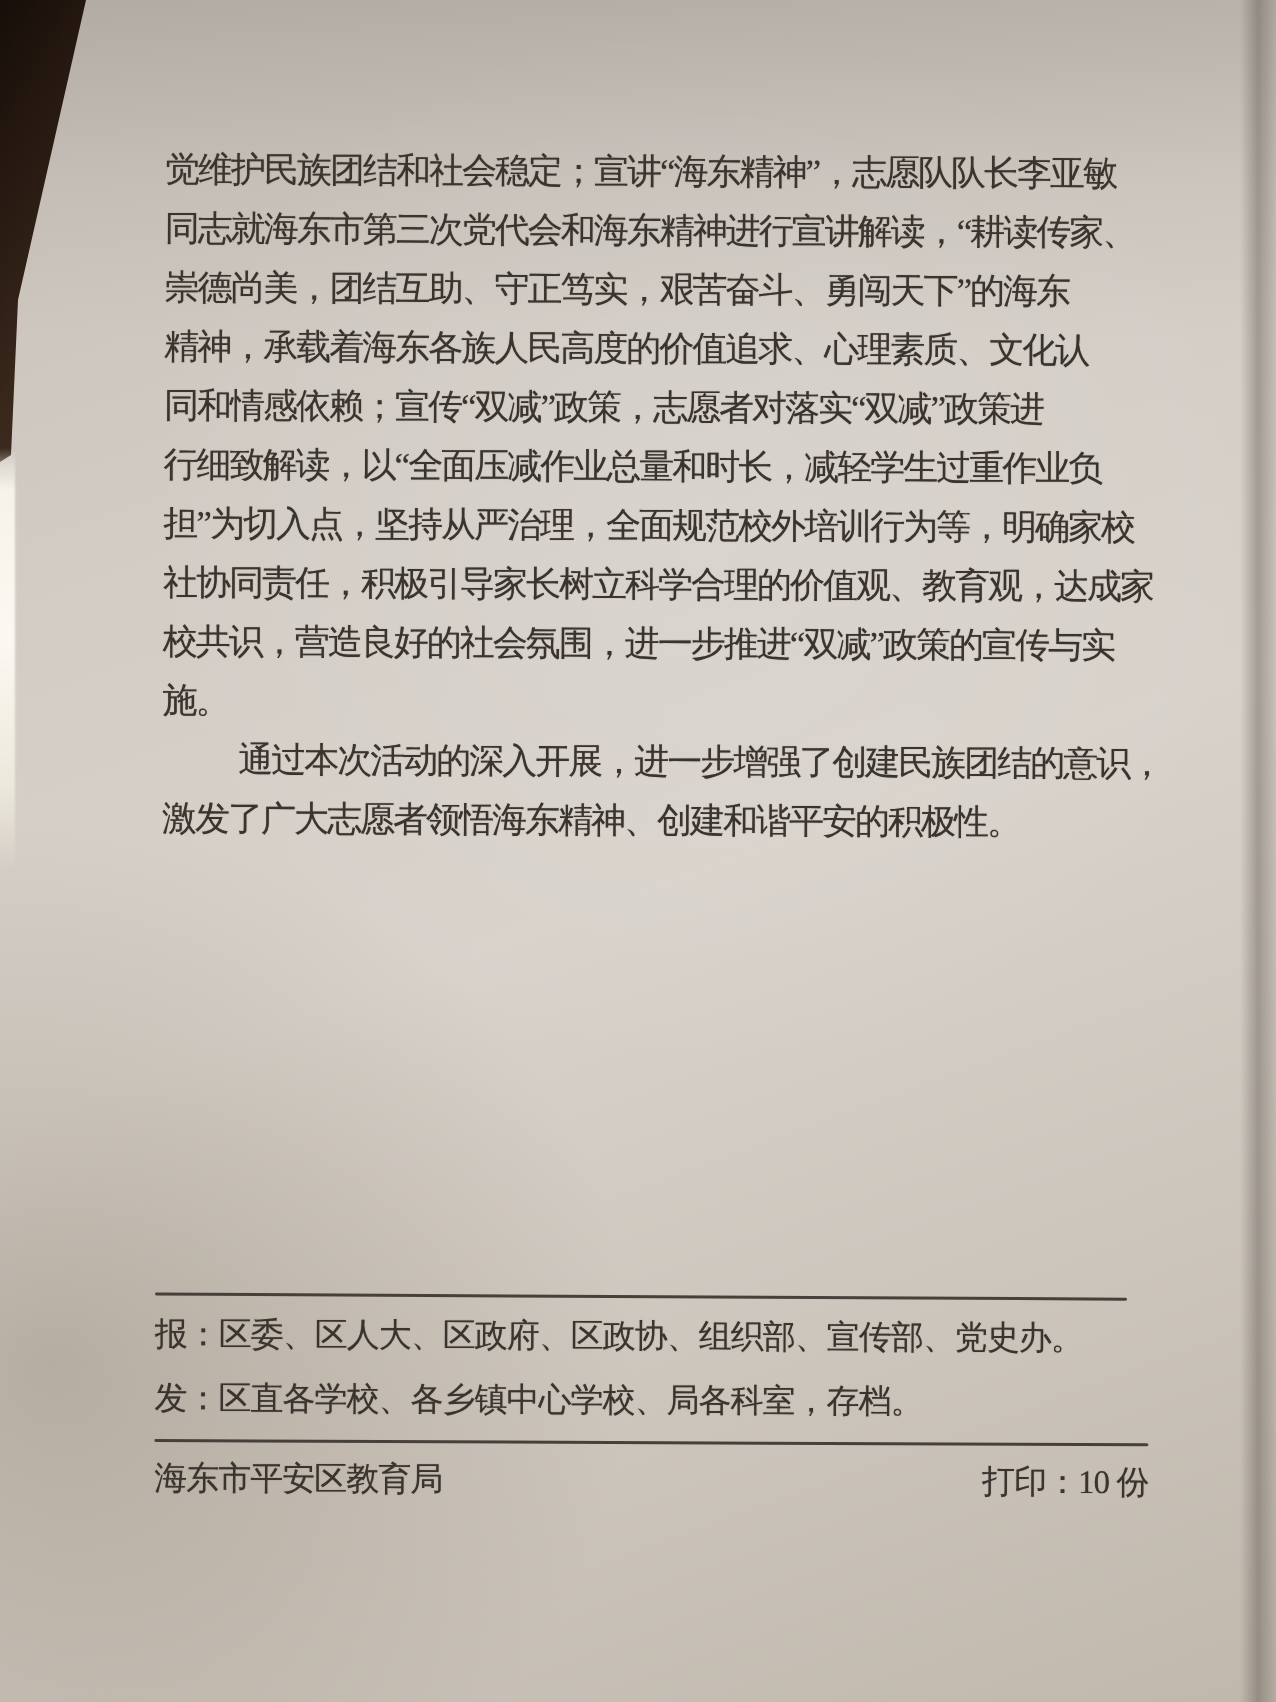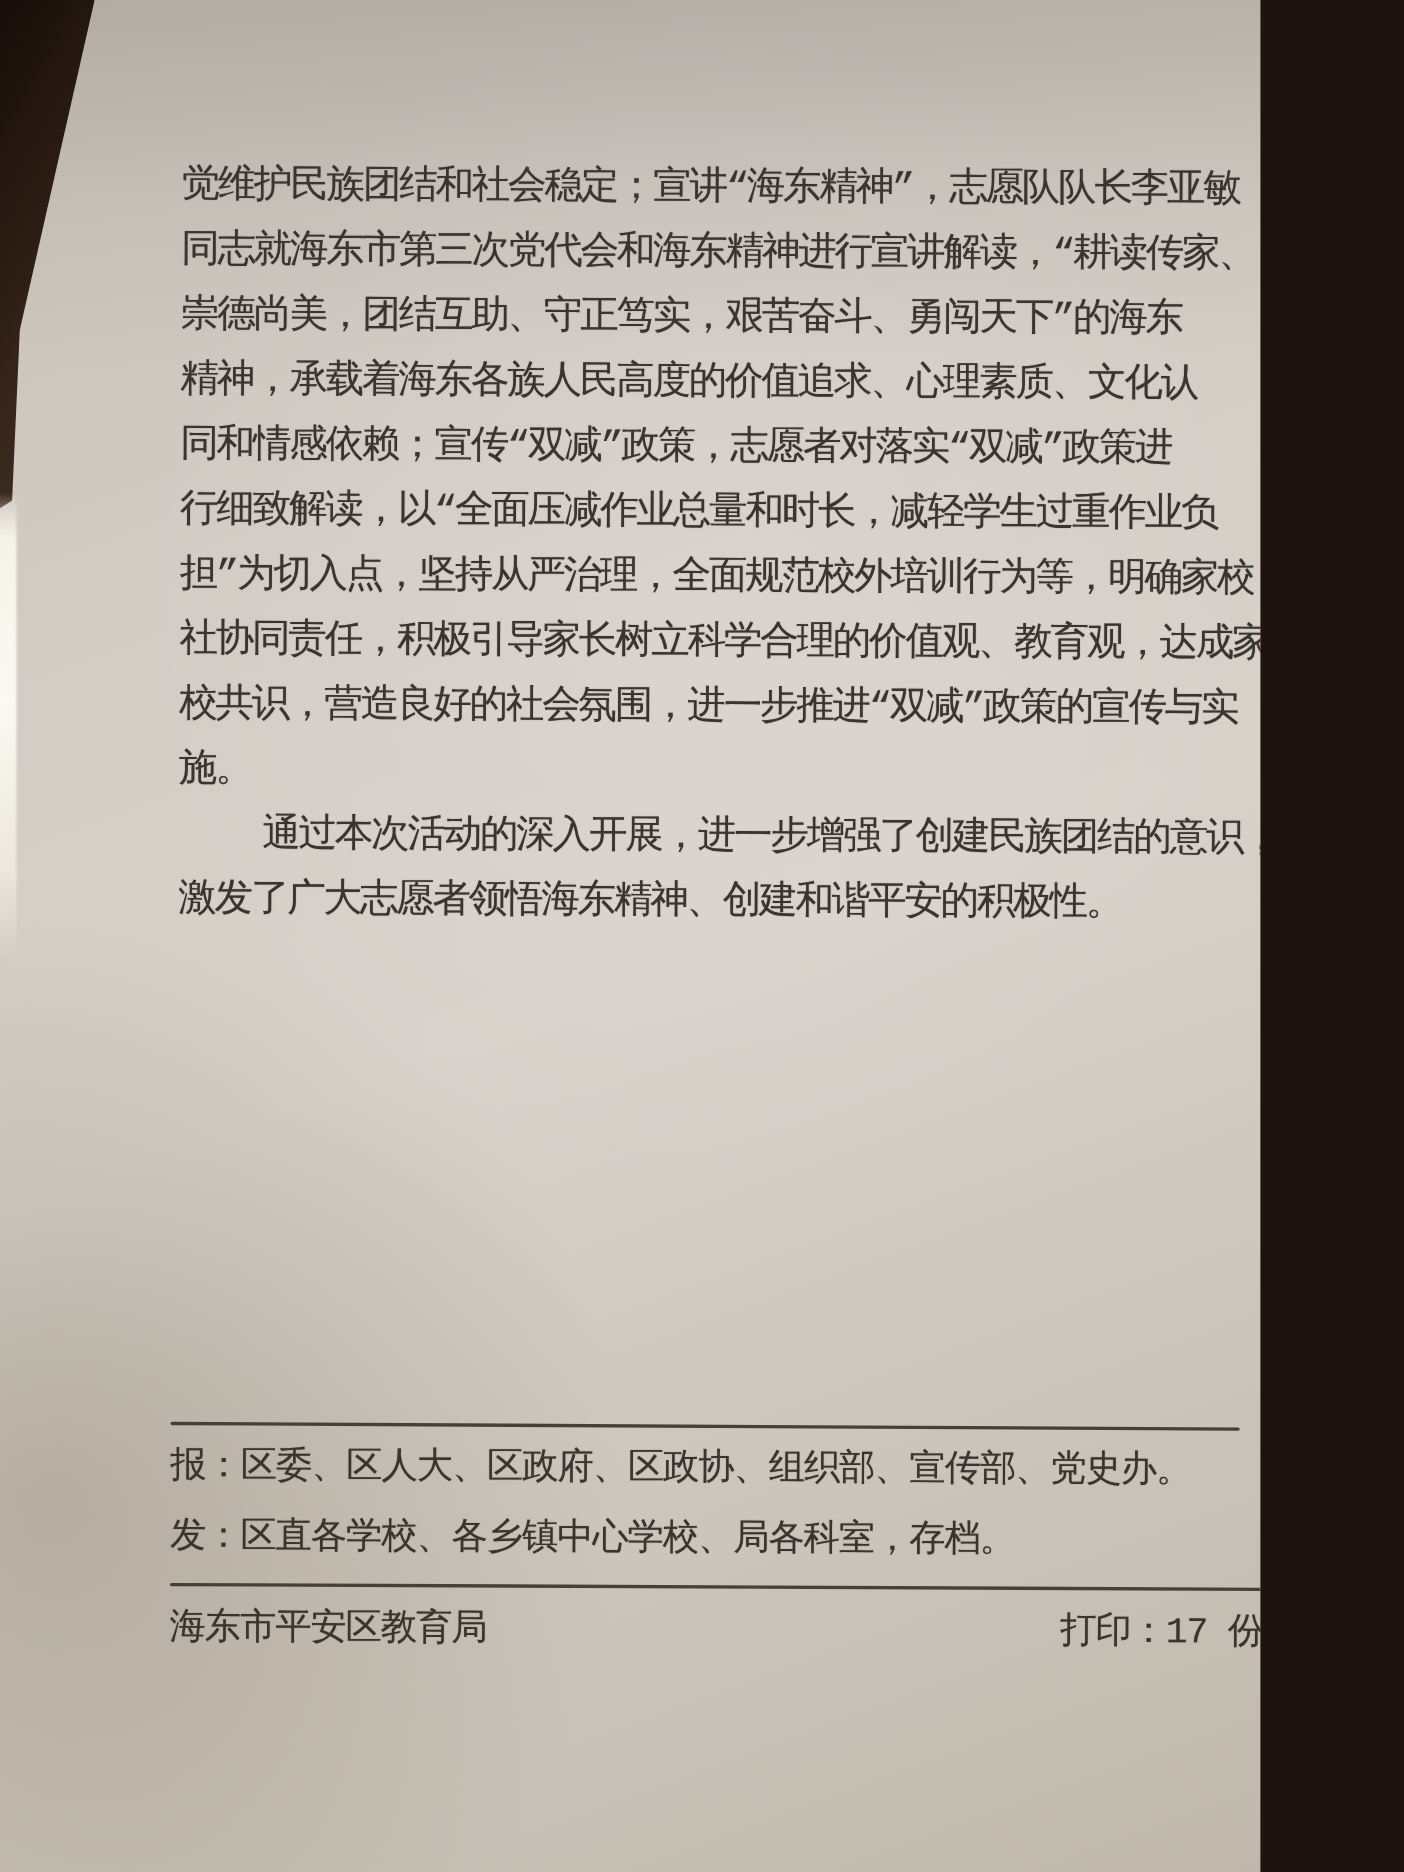--- a/index.html
+++ b/index.html
@@ -1,21 +1,21 @@
 <!DOCTYPE html>
 <html><head>
 <meta charset="utf-8">
 <style>
   html,body{margin:0;padding:0;background:#1d1410;}
   .photo{
     position:relative;
-    width:1146px;height:1702px;
+    width:1276px;height:1702px;
     overflow:hidden;
     background:#33251b;
-    font-family:Liberation Mono, monospace;
+    font-family:Liberation Serif, serif;
   }
   
   .paper{
     position:absolute;inset:0;
     background:
       linear-gradient(90deg, rgba(0,0,0,0) 1230px, rgba(90,82,75,0.00) 1240px, rgba(84,76,69,0.40) 1258px, rgba(130,120,108,0.18) 1276px),
       linear-gradient(180deg, rgba(104,96,88,0.22) 0%, rgba(104,96,88,0.06) 11%, rgba(0,0,0,0) 20%),
       radial-gradient(ellipse 65% 45% at 4% 80%, rgba(122,109,88,0.32), rgba(122,109,88,0) 70%),
       radial-gradient(ellipse 70% 50% at 55% 32%, rgba(255,255,255,0.12), rgba(255,255,255,0) 65%),
       linear-gradient(160deg, #c7c0b9 0%, #d2ccc5 28%, #d8d2cb 52%, #cdc6bd 75%, #c0b8ac 100%);
@@ -87,18 +87,18 @@
       <div class="body-line">激发了广大志愿者领悟海东精神、创建和谐平安的积极性。</div>
     </div>
 
     <div class="dist">
       <div class="rule r1"></div>
       <div class="dist-line first">报：区委、区人大、区政府、区政协、组织部、宣传部、党史办。</div>
       <div class="dist-line second">发：区直各学校、各乡镇中心学校、局各科室，存档。</div>
       <div class="rule r2"></div>
       <div class="footer-row">
         <span>海东市平安区教育局</span>
-        <span>打印：17 份</span>
+        <span>打印：10 份</span>
       </div>
     </div>
 
   </div>
 </div>
 
 </body></html>

